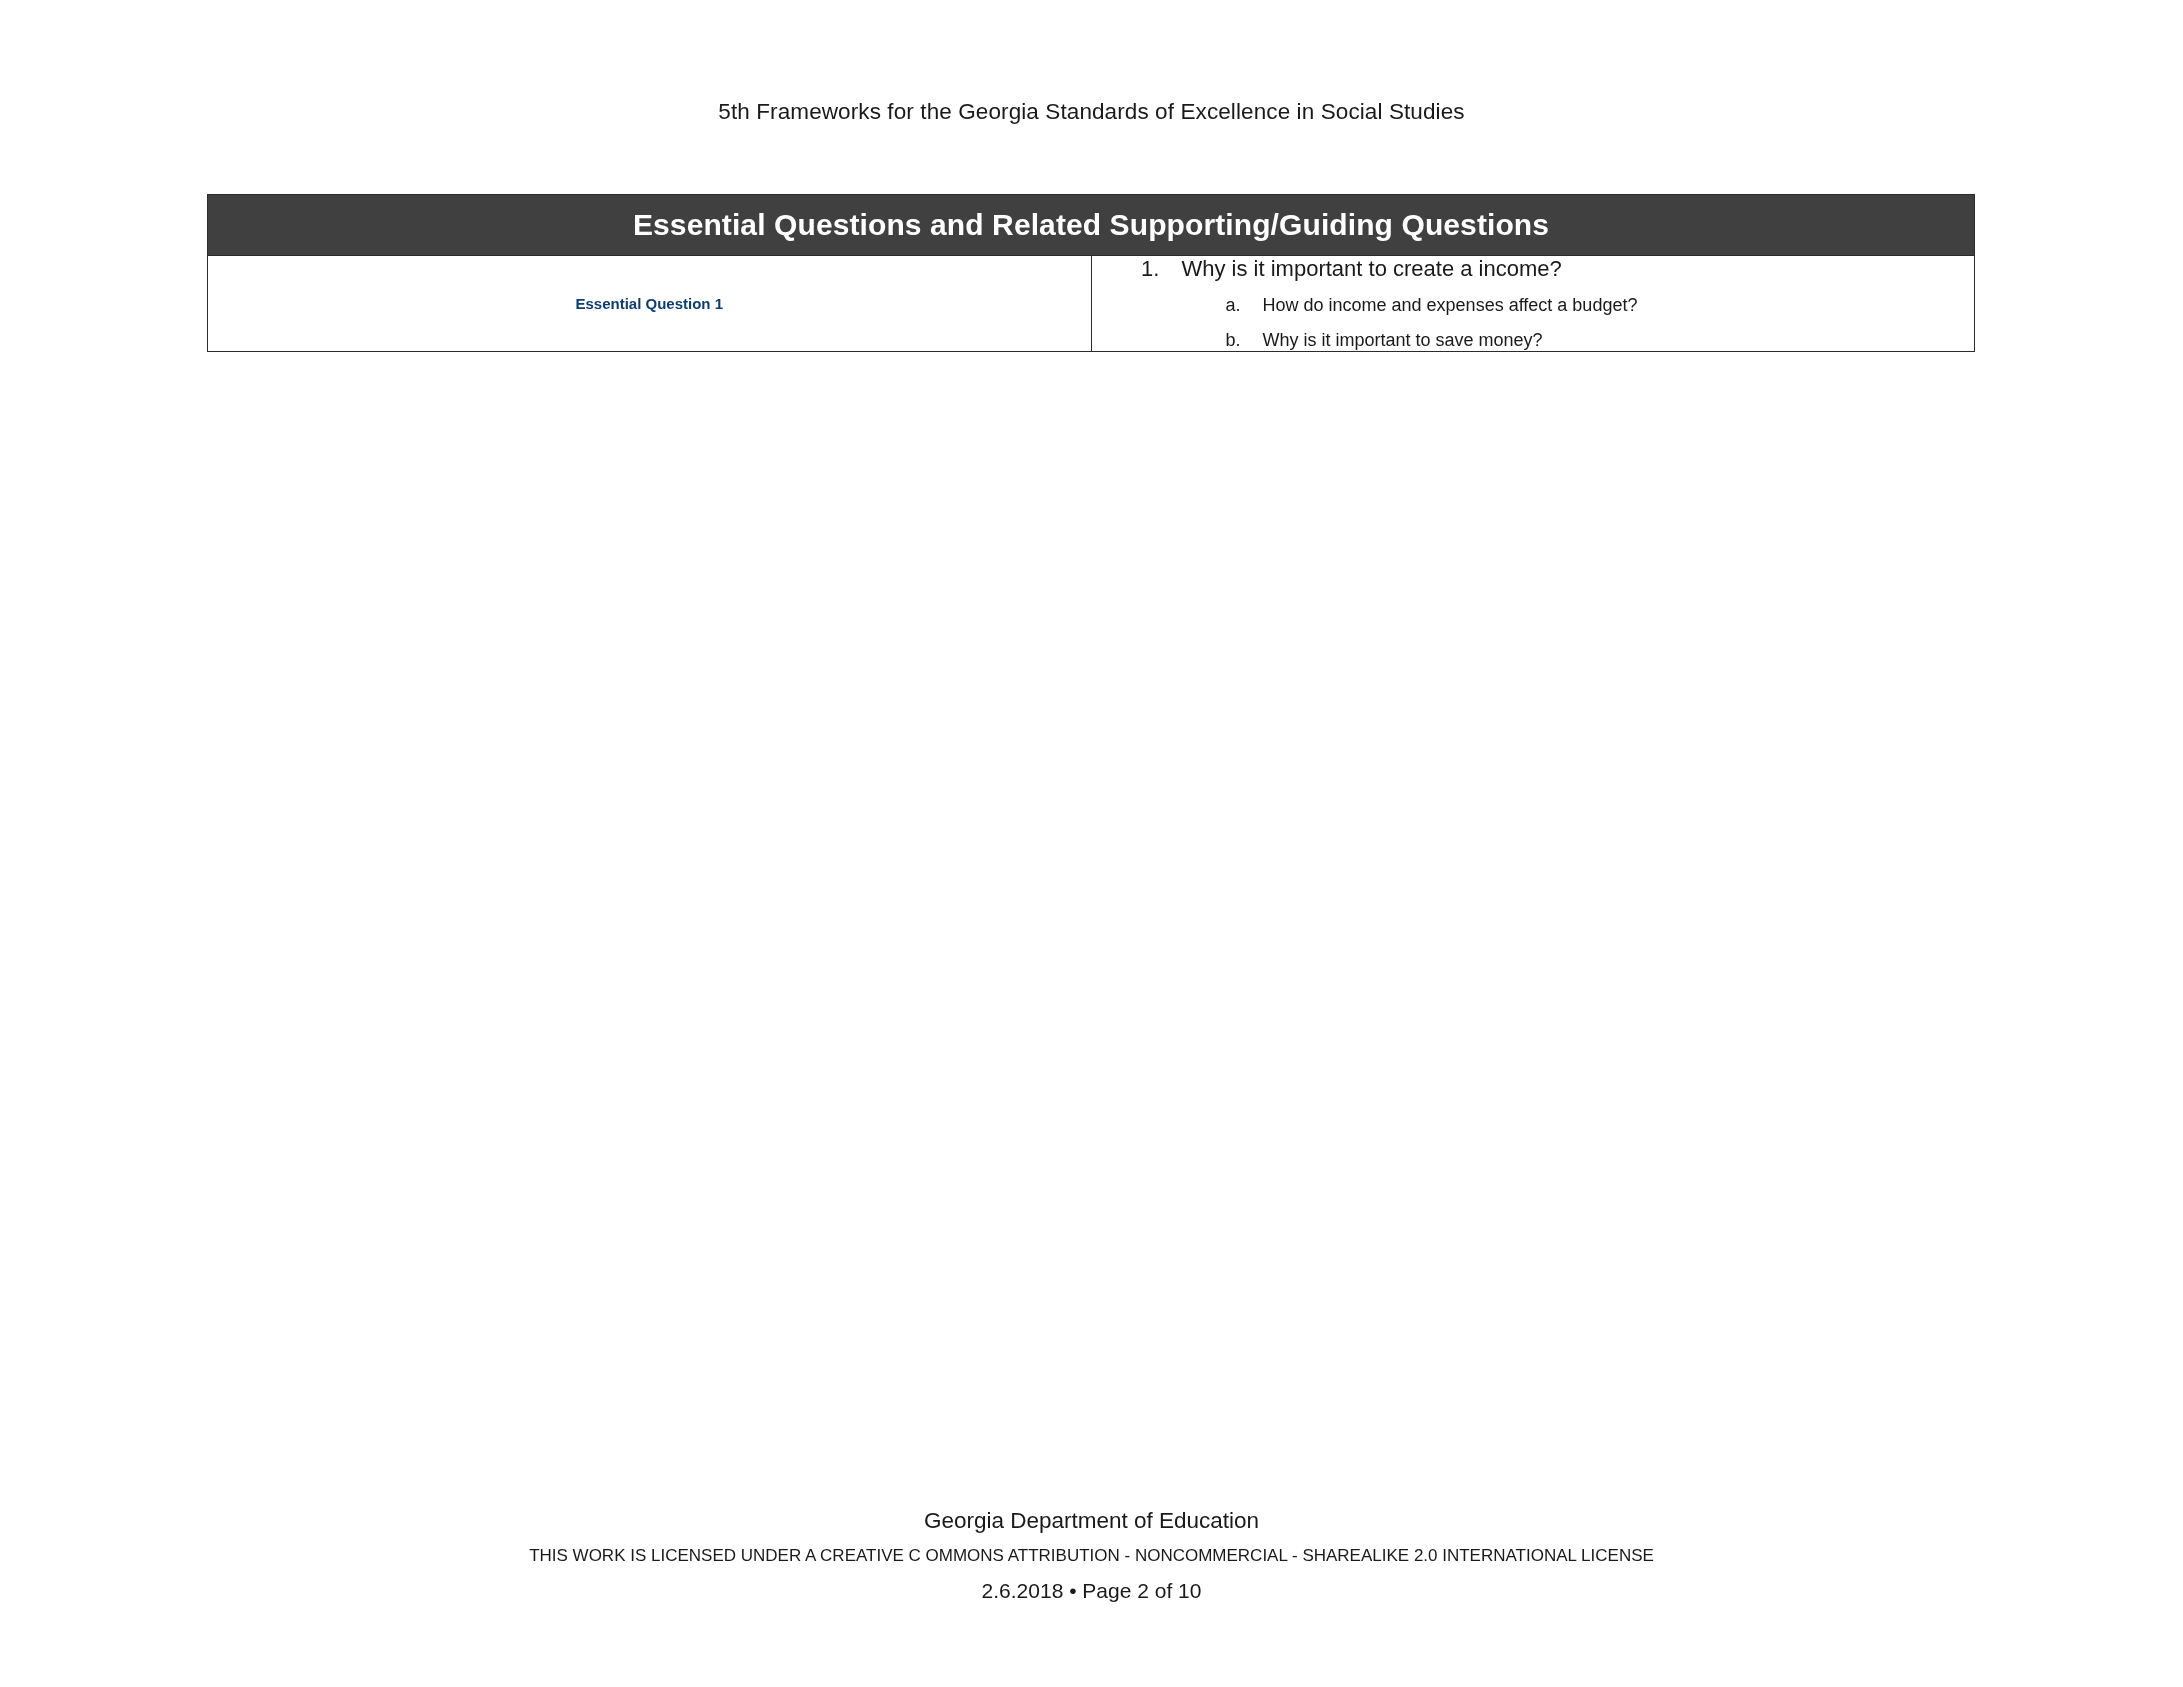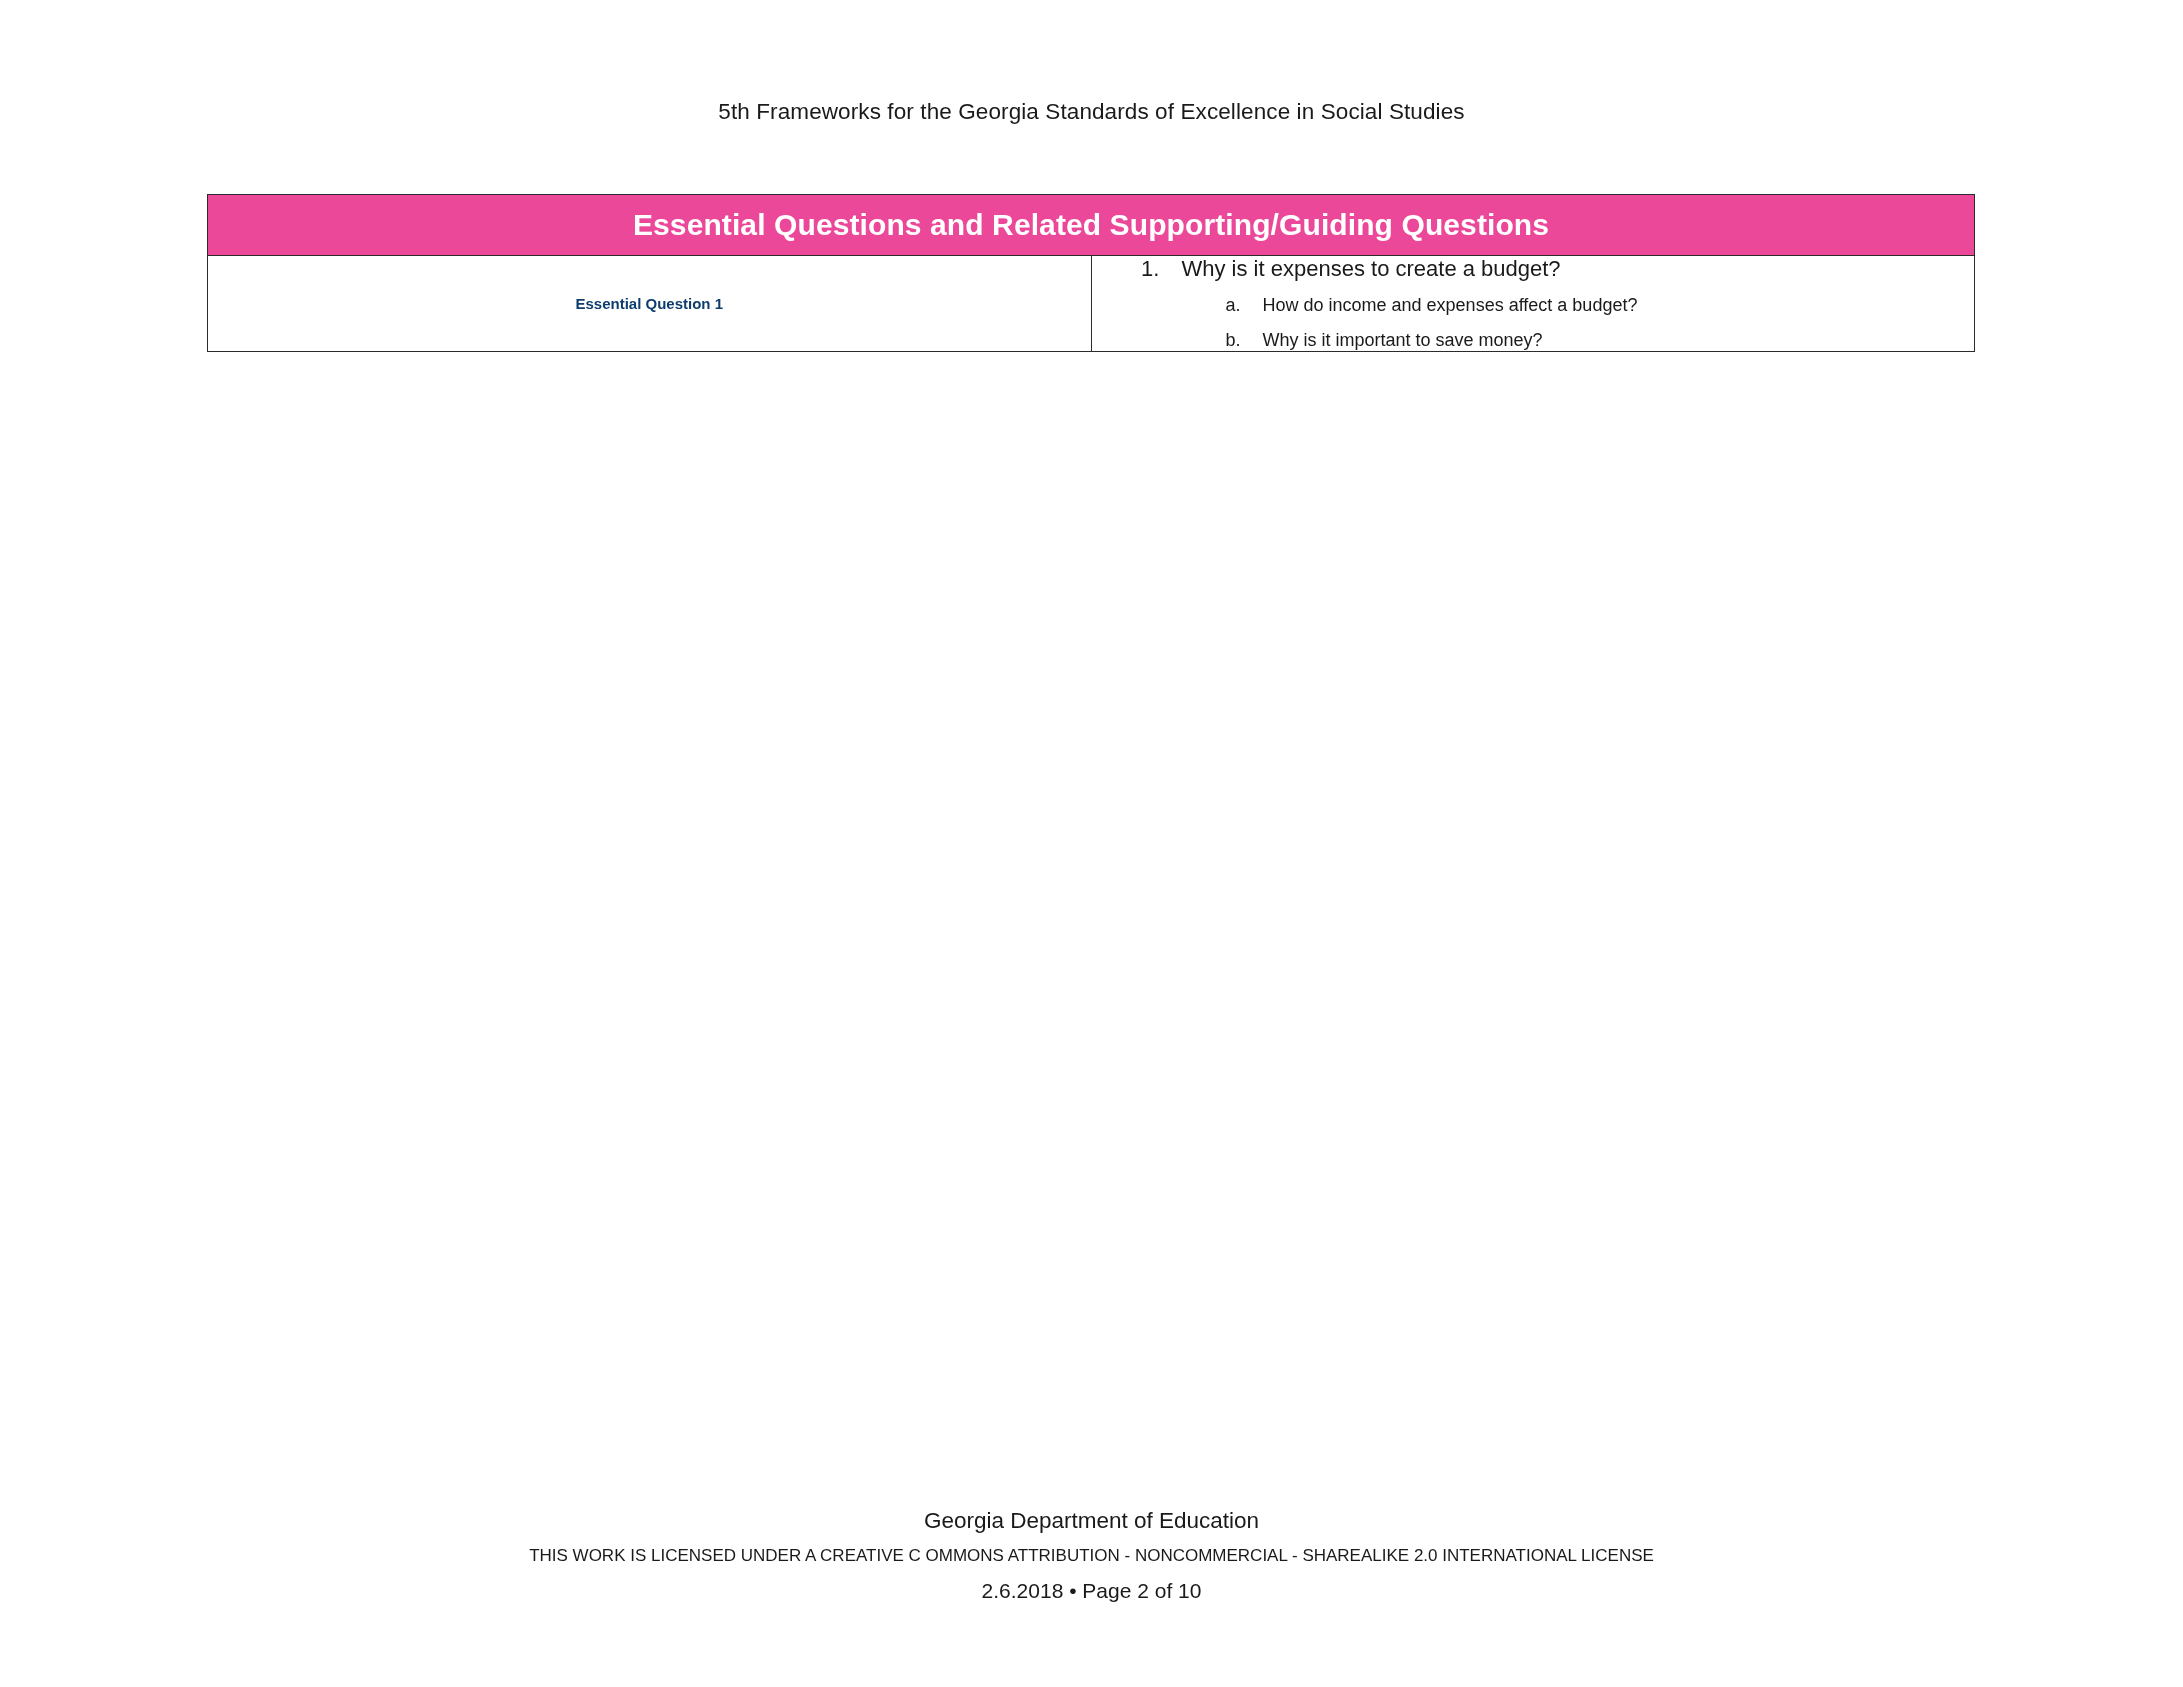--- a/index.html
+++ b/index.html
@@ -45,21 +45,21 @@
     table-layout: fixed;
   }
 
   .eq-table td, .eq-table th {
     border: 1.3px solid #2b2b2b;
     padding: 0;
     vertical-align: middle;
   }
 
   .eq-header-cell {
-    background: #ec4899;
+    background: #404040;
     color: #ffffff;
     text-align: center;
     font-size: 30px;
     font-weight: bold;
     height: 60px;
     letter-spacing: 0.1px;
     border: 1.3px solid #113863;
   }
 
   .eq-label-cell {
@@ -138,21 +138,21 @@
   <table class="eq-table">
     <tbody>
         <tr>
       <th class="eq-header-cell" colspan="2">Essential Questions and Related Supporting/Guiding Questions</th>
     </tr>
     <tr>
       <td class="eq-label-cell">Essential Question 1</td>
       <td class="eq-content-cell">
         <ol class="level1">
           <li>
-            <span>Why is it expenses to create a budget?</span>
+            <span>Why is it important to create a income?</span>
             <ol class="level2">
               <li>How do income and expenses affect a budget?</li>
               <li>Why is it important to save money?</li>
             </ol>
           </li>
         </ol>
       </td>
     </tr>
   </tbody>
     </table>

